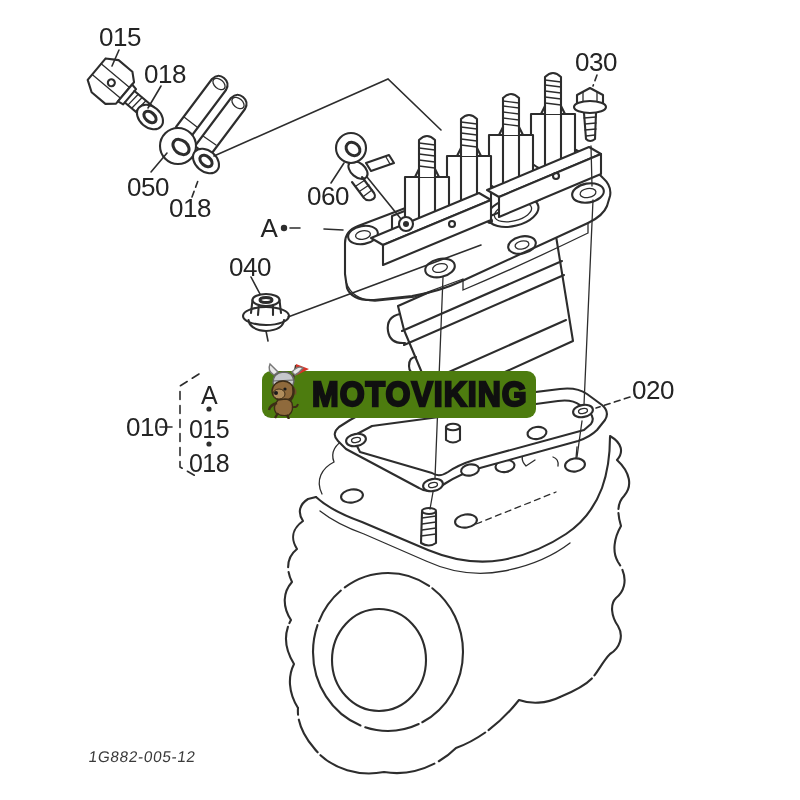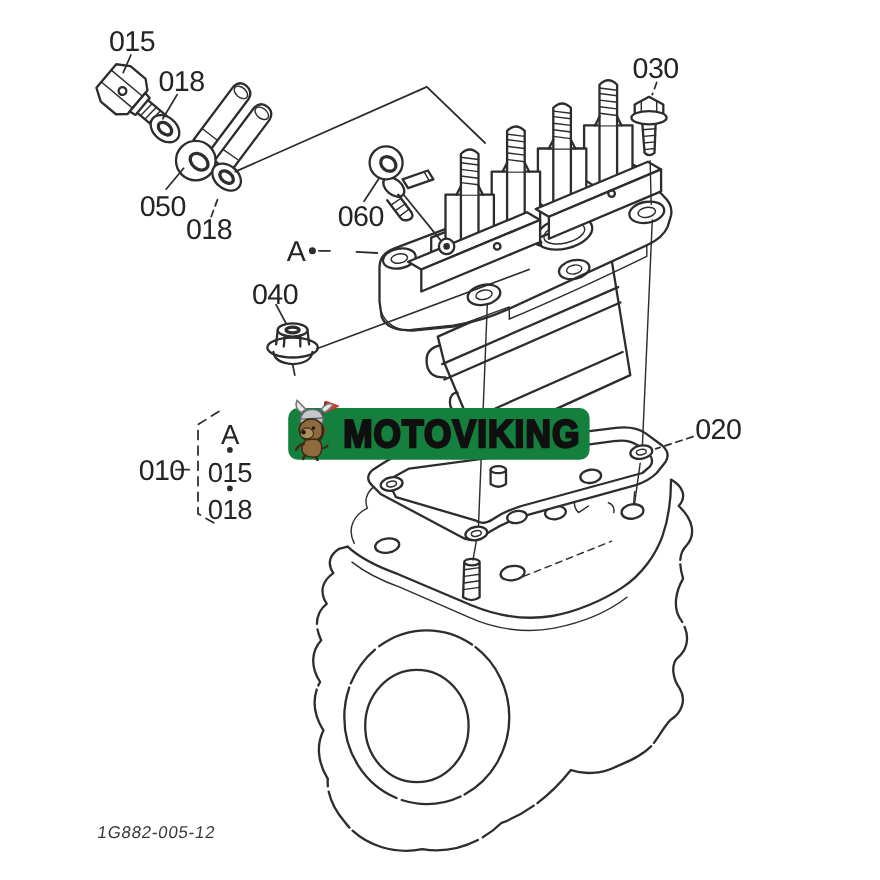--- a/index.html
+++ b/index.html
@@ -26,21 +26,21 @@
   }
   .lbl-sm { font-size:25px; }
   .code {
     font-family:"Liberation Sans", sans-serif;
     font-size:15.5px; fill:#3a3a3a; letter-spacing:0.6px;
   }
 
   
   #watermark {
     position:absolute; left:262px; top:371px; width:274px; height:47px;
-    background:#15803d; border-radius:9px; z-index:2;
+    background:#4d7c0f; border-radius:9px; z-index:2;
     display:flex; align-items:center;
   }
   #watermark .wordmark {
     font-family:"Liberation Sans", sans-serif;
     font-weight:bold; font-size:32px; color:#101010;
     -webkit-text-stroke:2.1px #101010;
     letter-spacing:1px; margin-left:50px;
     transform:scaleY(1.1); white-space:nowrap;
   }
   #mascot { position:absolute; left:3px; top:-10px; width:48px; height:58px; }

